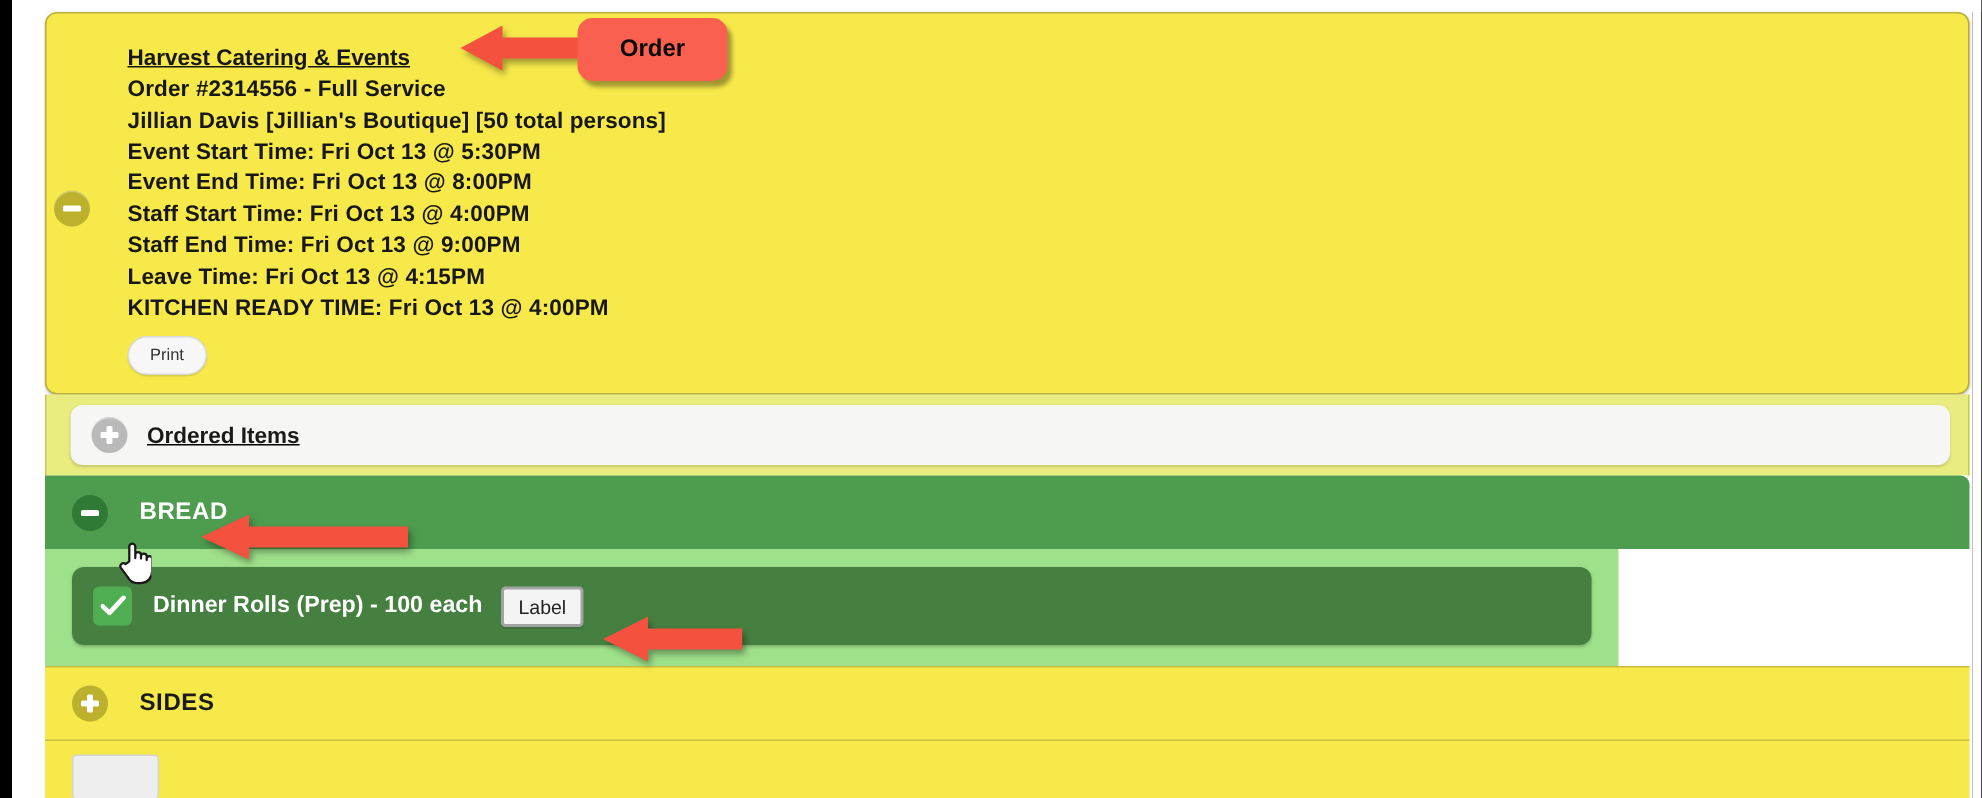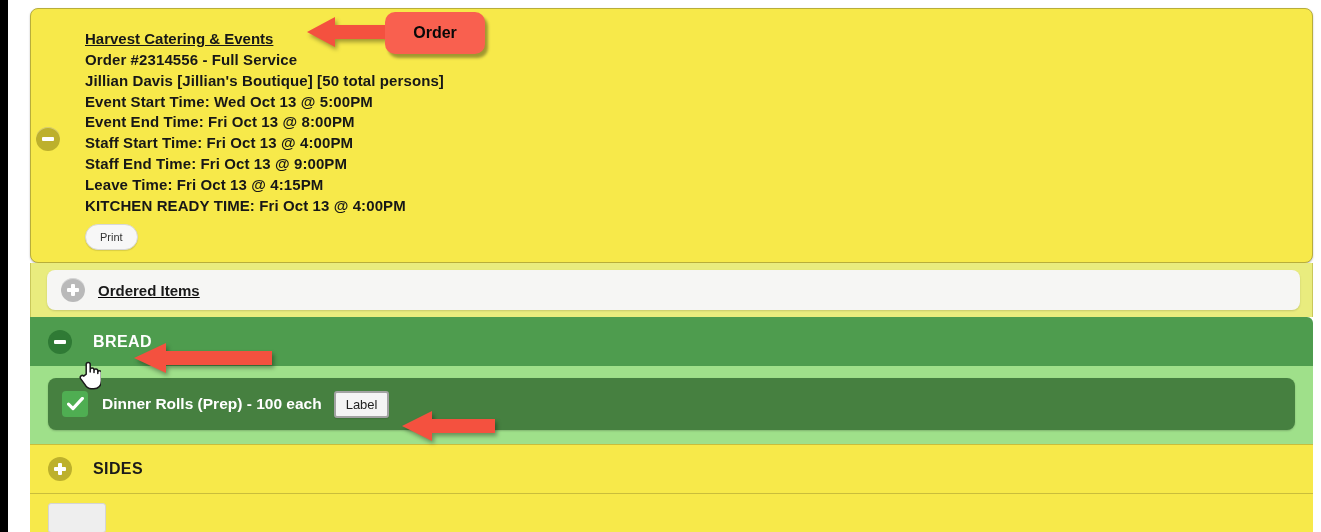--- a/index.html
+++ b/index.html
@@ -193,21 +193,21 @@
     top: 360px;
     width: 22px;
     height: 30px;
     pointer-events: none;
     z-index: 40;
   }
 
   
   .item-band {
     position: relative;
-    width: 1283px;
+    width: 1049px;
     height: 78px;
     background: #9fe08a;
   }
   .item-row {
     position: absolute;
     left: 18px;
     top: 12px;
     right: 18px;
     height: 52px;
     background: #468040;
@@ -341,21 +341,21 @@
     <section class="order-panel">
 
       <div class="toggle-circle order-toggle">
         <span class="bar"></span>
       </div>
 
       <div class="order-body">
         <a class="order-title" href="#">Harvest Catering &amp; Events</a>
         <div class="order-line">Order #2314556 - Full Service</div>
         <div class="order-line">Jillian Davis [Jillian's Boutique] [50 total persons]</div>
-        <div class="order-line">Event Start Time: Wed Oct 13 @ 5:00PM</div>
+        <div class="order-line">Event Start Time: Fri Oct 13 @ 5:30PM</div>
         <div class="order-line">Event End Time: Fri Oct 13 @ 8:00PM</div>
         <div class="order-line">Staff Start Time: Fri Oct 13 @ 4:00PM</div>
         <div class="order-line">Staff End Time: Fri Oct 13 @ 9:00PM</div>
         <div class="order-line">Leave Time: Fri Oct 13 @ 4:15PM</div>
         <div class="order-line">KITCHEN READY TIME: Fri Oct 13 @ 4:00PM</div>
         <button class="print-btn">Print</button>
       </div>
     </section>
 
     <section class="ordered-strip">

